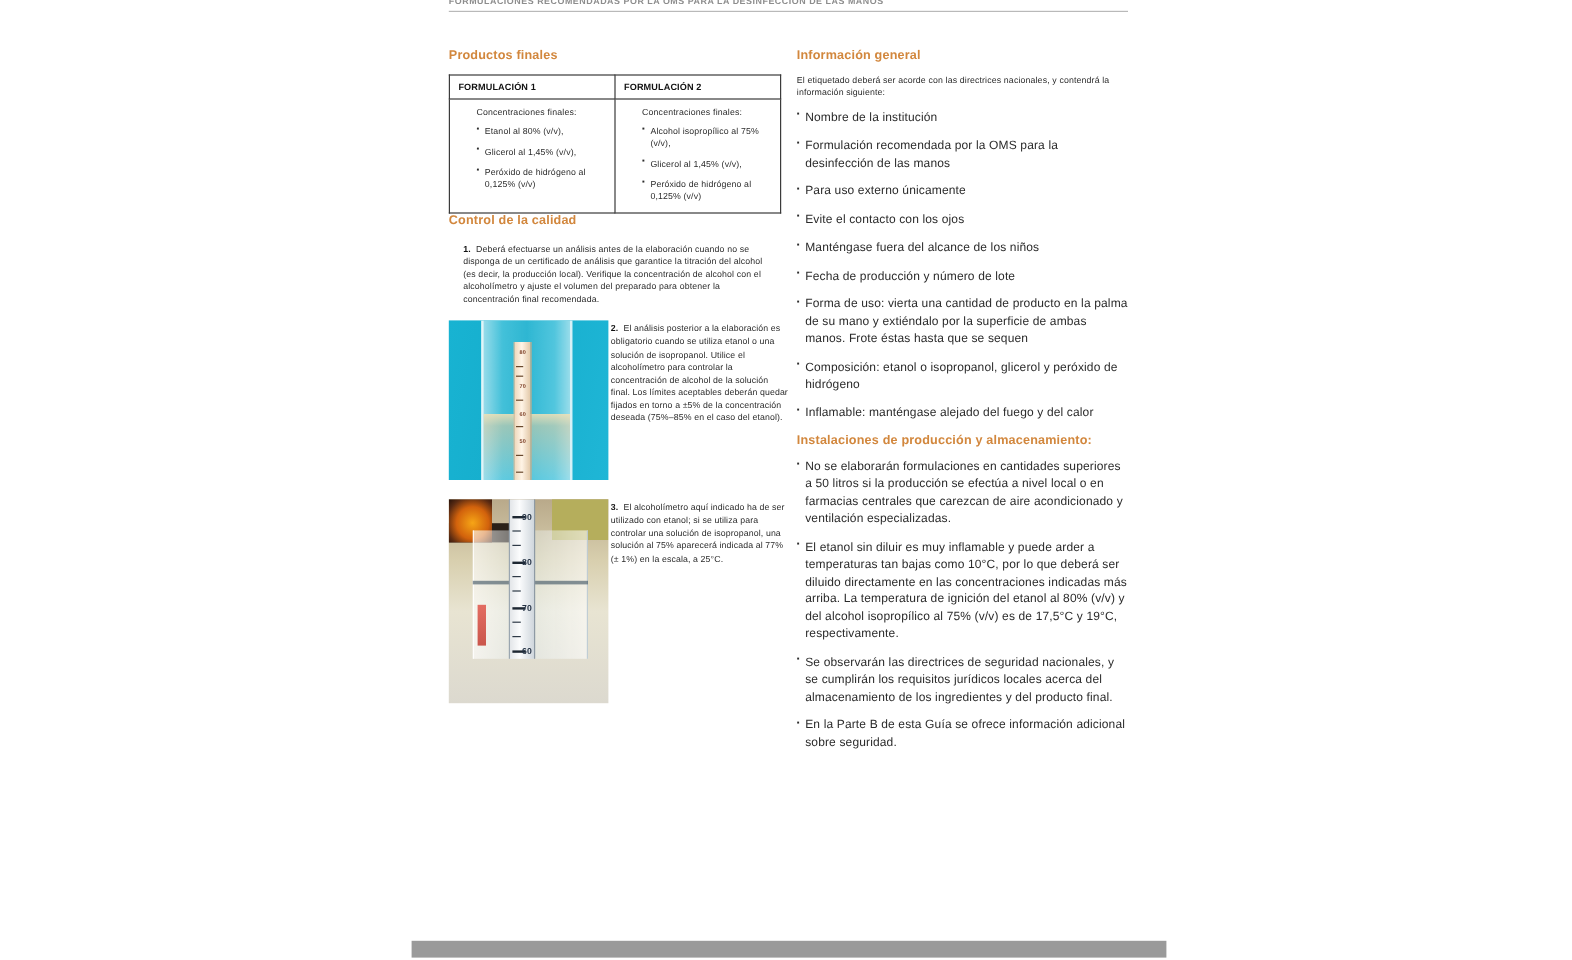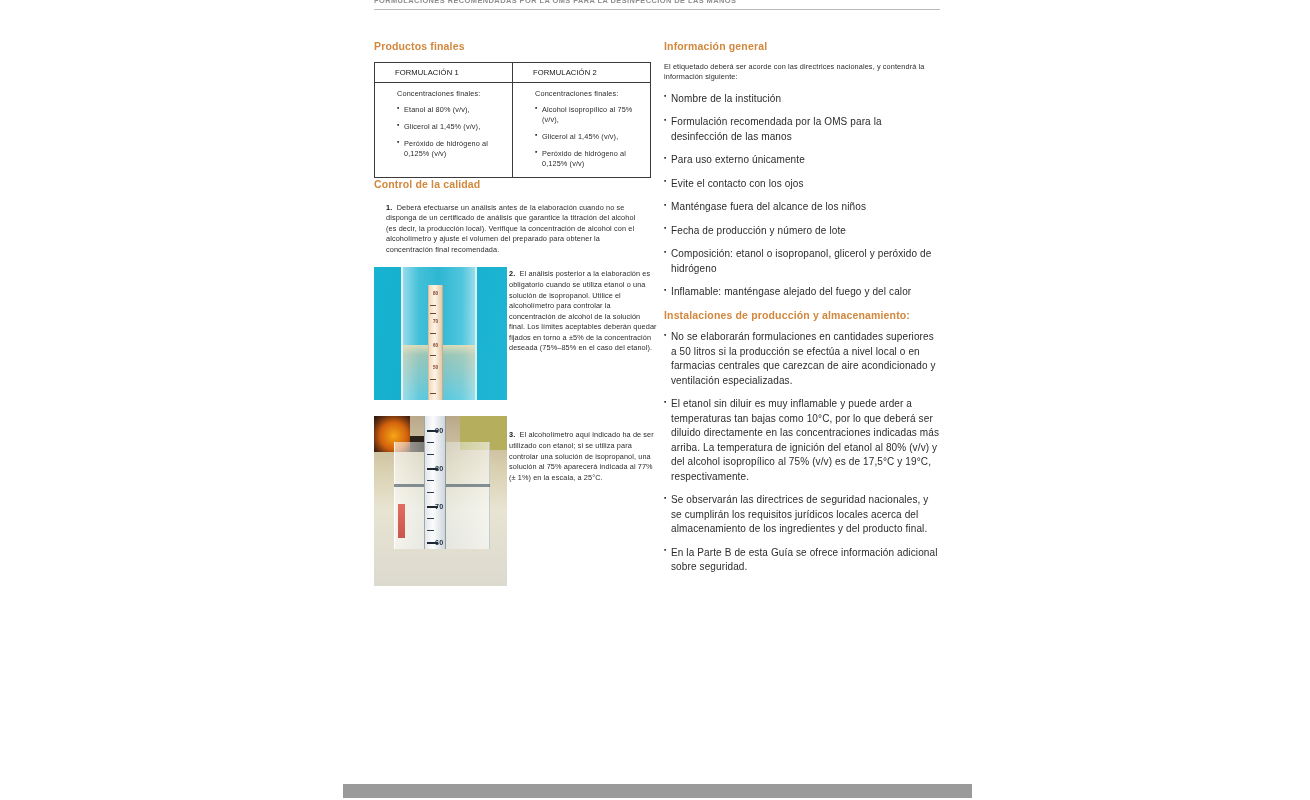--- a/index.html
+++ b/index.html
@@ -56,23 +56,23 @@
     table-layout: fixed;
   }
   table.formulations td, table.formulations th {
     border: 1px solid #3b3b3b;
     padding: 5px 6px 7px 22px;
     vertical-align: top;
     text-align: left;
   }
   table.formulations th {
     font-size: 7.6px;
-    font-weight: normal;
+    font-weight: bold;
     color: #111;
-    padding: 5px 6px 5px 20px;
+    padding: 5px 6px 5px 7px;
     letter-spacing: 0.1px;
   }
   .cell-intro {
     font-size: 7.3px;
     color: #2b2b2b;
     margin: 1px 0 7px 0;
     letter-spacing: 0.15px;
   }
   ul.celllist { list-style: none; margin: 0; padding: 0; }
   ul.celllist li {
@@ -170,21 +170,21 @@
     position: absolute;
     left: 133px;
     width: 148px;
     font-size: 7.3px;
     line-height: 1.45;
     color: #2b2b2b;
     letter-spacing: 0.1px;
   }
   .note .n { font-weight: bold; color: #111; }
   .note-2 { top: 2px; left: 135px; }
-  .note-3 { top: 14px; left: 135px; }
+  .note-3 { top: 2px; left: 135px; }
   .note-wrap { position: relative; }
 
   
   .intro-para {
     font-size: 7.3px; color: #2b2b2b; line-height: 1.45;
     margin: 0 0 9px 0; letter-spacing: 0.12px;
   }
   ul.bullets { list-style: none; margin: 0; padding: 0; }
   ul.bullets > li {
     font-size: 10px; color: #2b2b2b; line-height: 1.45;
@@ -311,20 +311,21 @@
     <h2 class="sect">Información general</h2>
     <p class="intro-para">El etiquetado deberá ser acorde con las directrices nacionales, y contendrá la información siguiente:</p>
 
     <ul class="bullets">
       <li>Nombre de la institución</li>
       <li>Formulación recomendada por la OMS para la desinfección de las manos</li>
       <li>Para uso externo únicamente</li>
       <li>Evite el contacto con los ojos</li>
       <li>Manténgase fuera del alcance de los niños</li>
       <li>Fecha de producción y número de lote</li>
+      <li>Forma de uso: vierta una cantidad de producto en la palma de su mano y extiéndalo por la superficie de ambas manos. Frote éstas hasta que se sequen</li>
       <li>Composición: etanol o isopropanol, glicerol y peróxido de hidrógeno</li>
       <li>Inflamable: manténgase alejado del fuego y del calor</li>
     </ul>
 
     <h2 class="sect inst-head">Instalaciones de producción y almacenamiento:</h2>
 
     <ul class="bullets">
       <li>No se elaborarán formulaciones en cantidades superiores a 50 litros si la producción se efectúa a nivel local o en farmacias centrales que carezcan de aire acondicionado y ventilación especializadas.</li>
       <li>El etanol sin diluir es muy inflamable y puede arder a temperaturas tan bajas como 10°C, por lo que deberá ser diluido directamente en las concentraciones indicadas más arriba. La temperatura de ignición del etanol al 80% (v/v) y del alcohol isopropílico al 75% (v/v) es de 17,5°C y 19°C, respectivamente.</li>
       <li>Se observarán las directrices de seguridad nacionales, y se cumplirán los requisitos jurídicos locales acerca del almacenamiento de los ingredientes y del producto final.</li>

